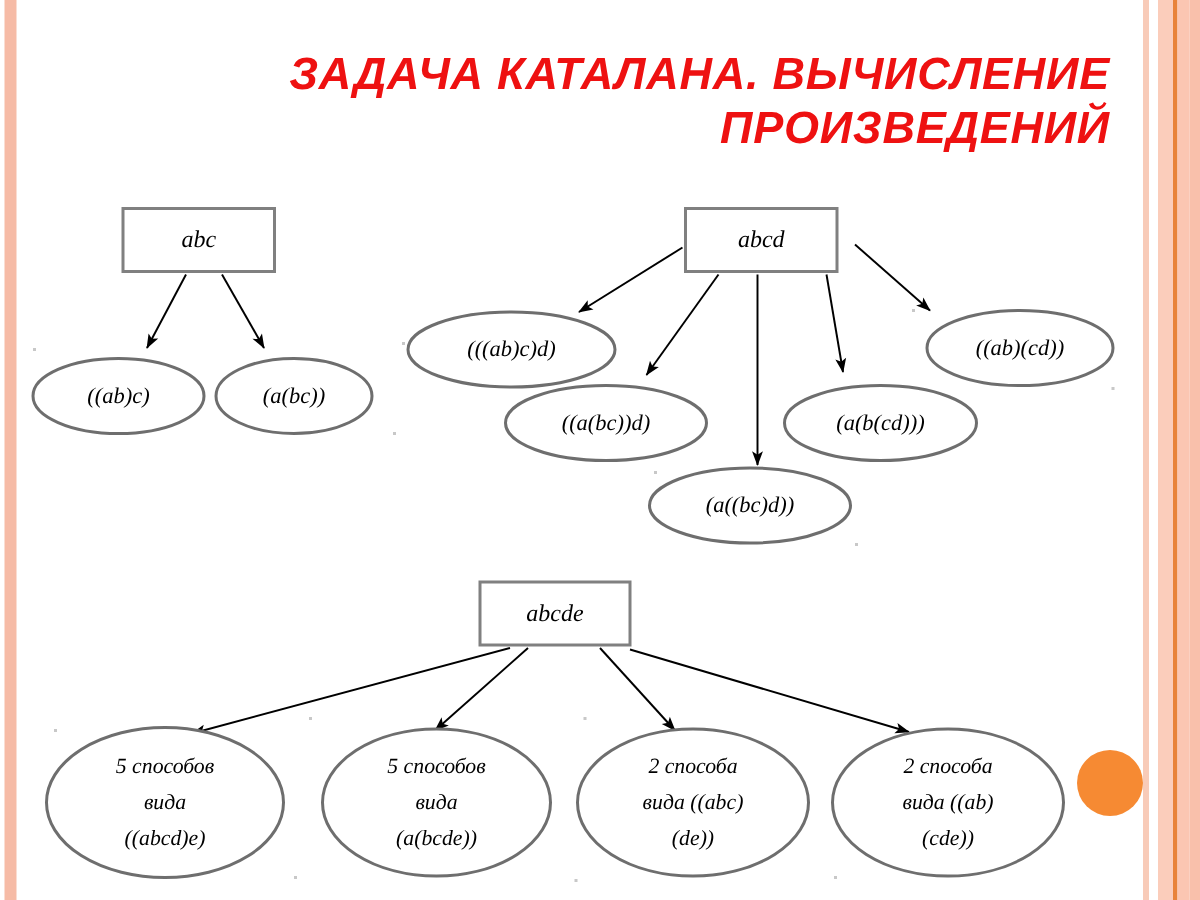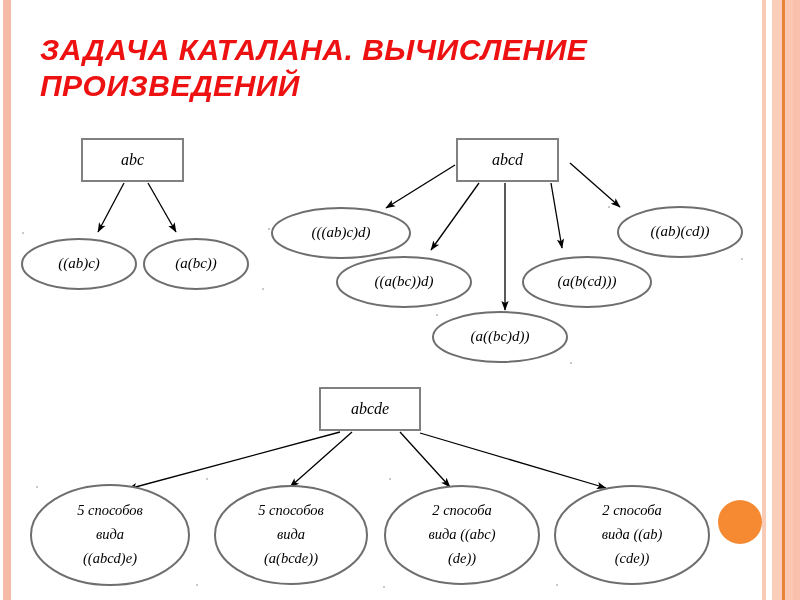--- a/index.html
+++ b/index.html
@@ -24,21 +24,21 @@
   #stripe-r3        { left: 782px; width: 3px;  background: #E8833A; }
   #stripe-r4        { left: 785px; width: 8px;  background: #FBC6B2; }
   #stripe-r5        { left: 793px; width: 7px;  background: #F9C0AB; }
 
   
   #title {
     position: absolute;
     left: 40px;
     top: 32px;
     width: 700px;
-    text-align: left;
+    text-align: right;
     color: #EE1111;
     font-family: "Liberation Sans", sans-serif;
     font-weight: bold;
     font-style: italic;
     font-size: 30px;
     line-height: 36px;
     letter-spacing: 0.5px;
   }
 
   

